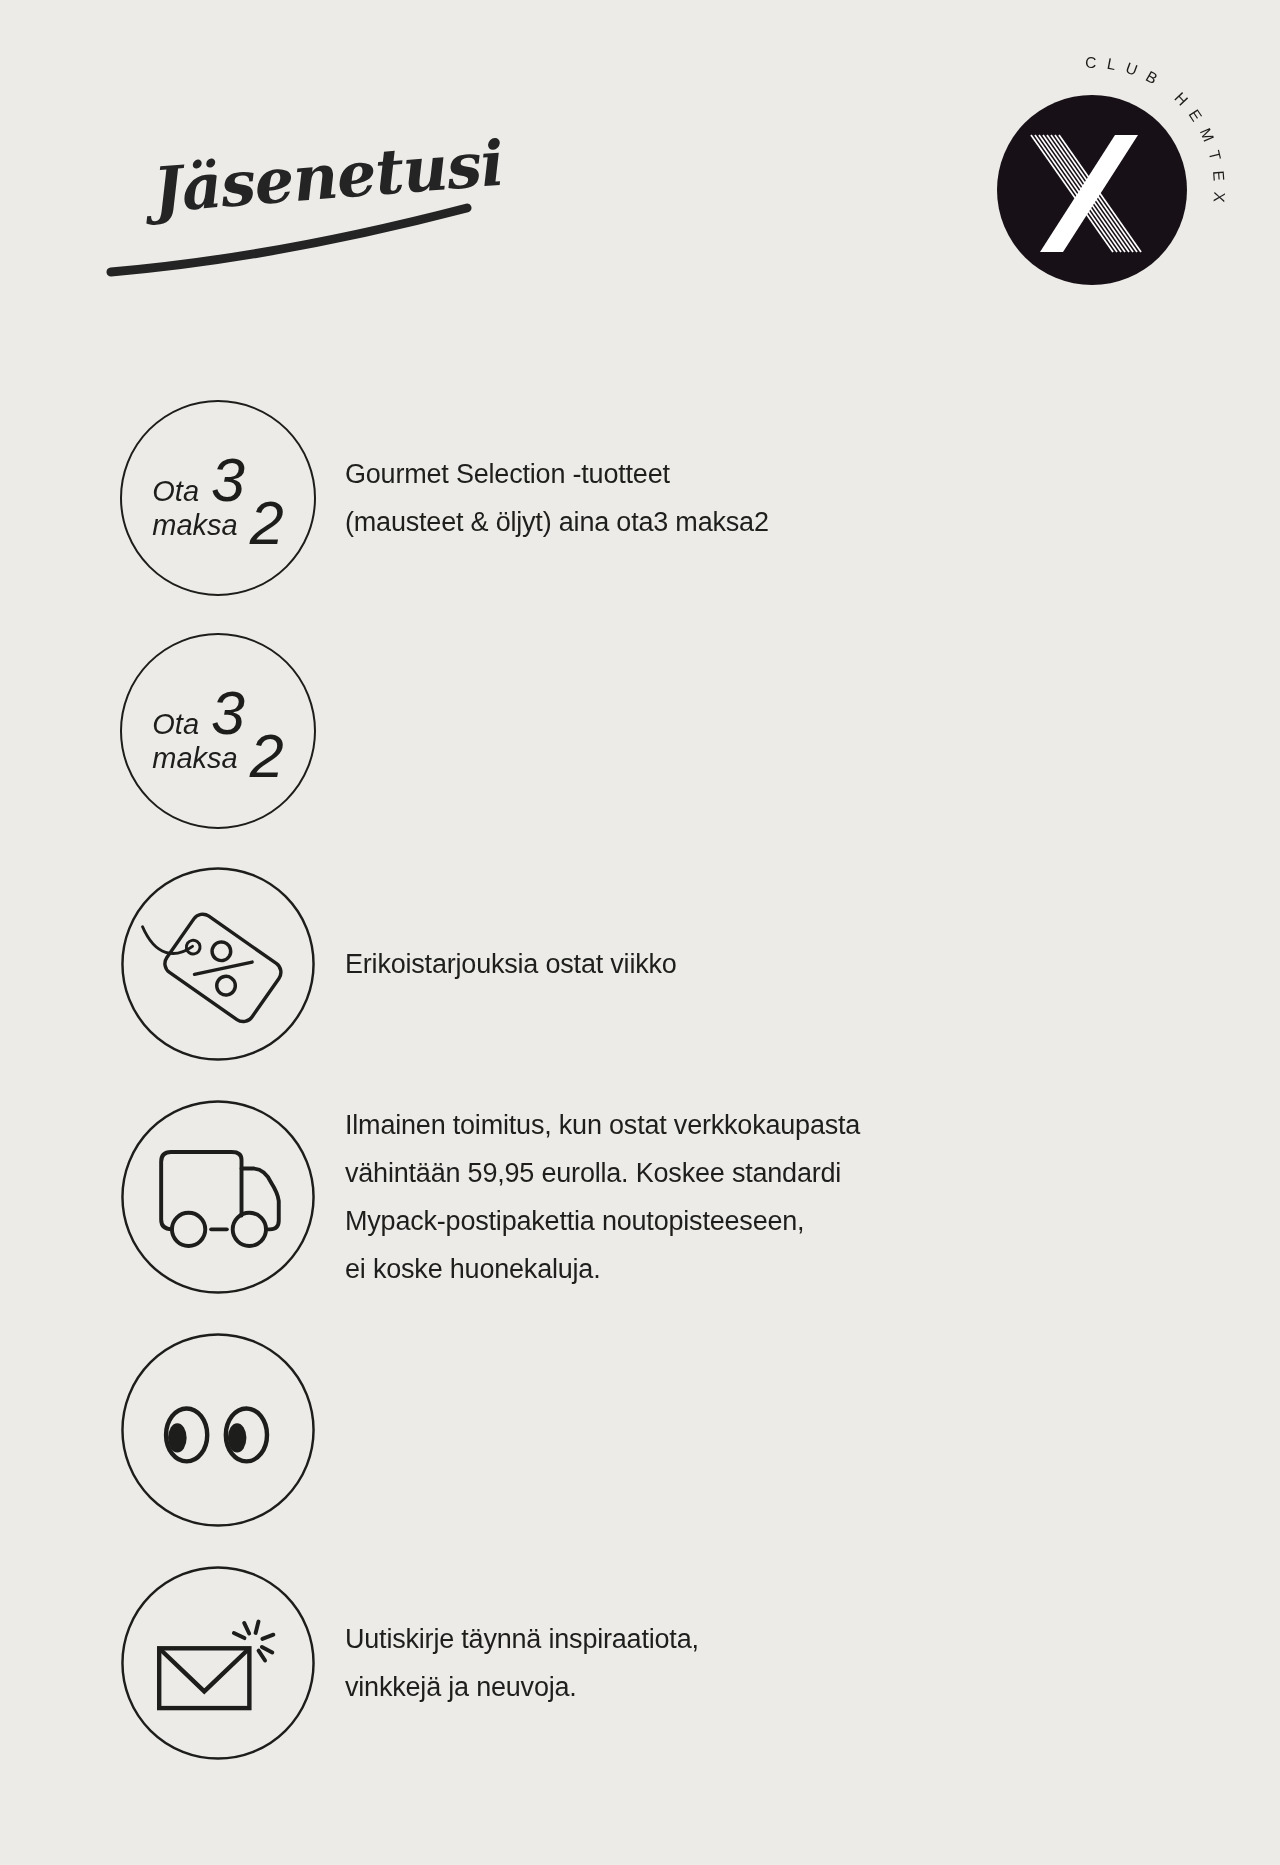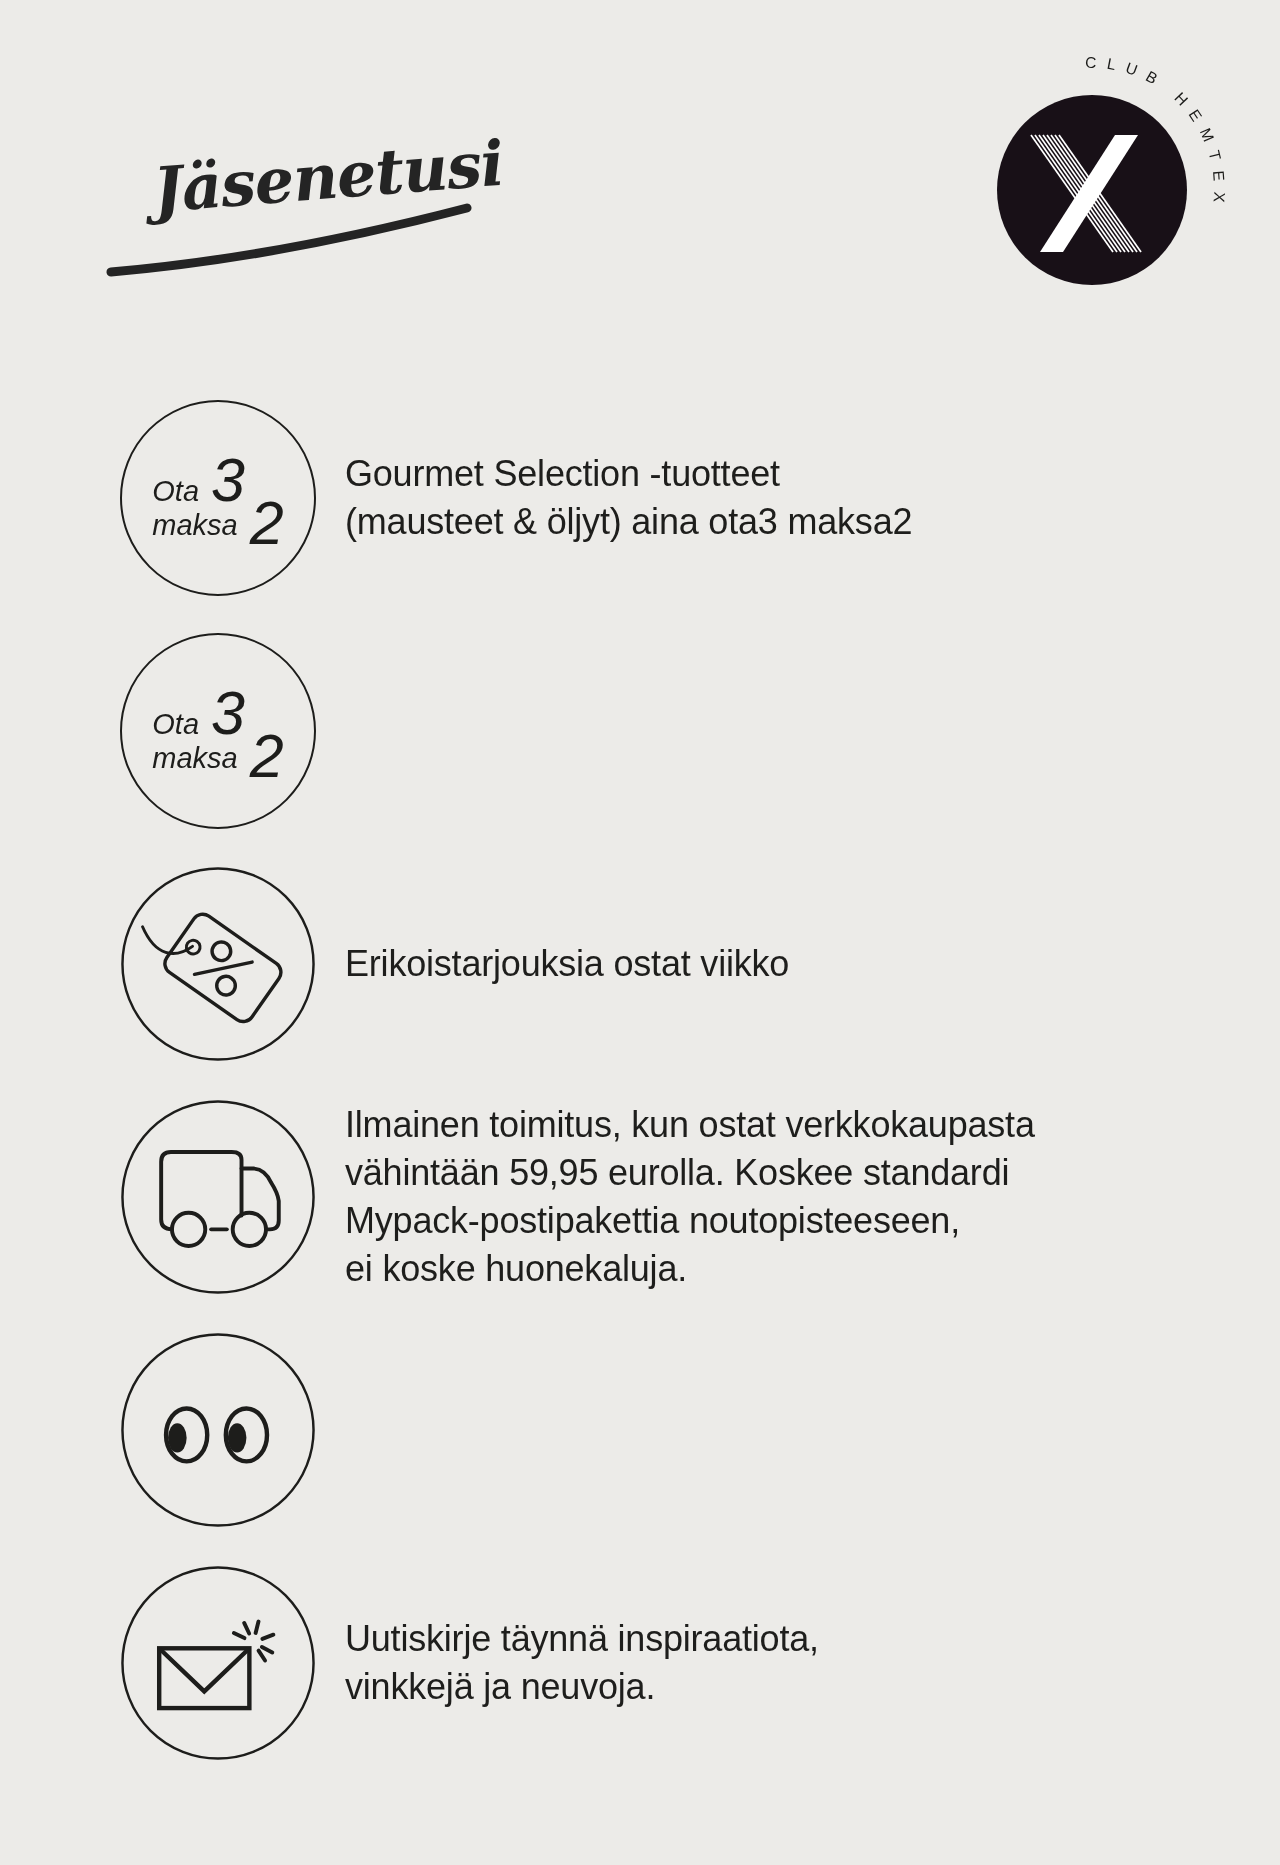--- a/index.html
+++ b/index.html
@@ -39,21 +39,21 @@
     background:transparent;
   }
   .badge{display:flex;flex-direction:column;align-items:flex-start;color:#1d1d1b;font-style:italic;}
   .badge-line{display:flex;align-items:baseline;gap:12px;line-height:0.78;white-space:nowrap;}
   .badge-line2{margin-top:-14px;}
   .badge-small{font-size:29px;}
   .badge-big{font-size:61px;position:relative;}
   .badge-line2 .badge-big{top:9px;}
   .copy{display:flex;flex-direction:column;}
   .line{
-    font-size:36px;line-height:48px;letter-spacing:-0.2px;
+    font-size:27px;line-height:48px;letter-spacing:-0.2px;
     white-space:nowrap;color:#1e1e1c;
   }
   .icon-svg{display:block;width:196px;height:196px;}
 </style>
 </head>
 <body>
 
 <div class="page">
 
   <div class="title-wrap">

